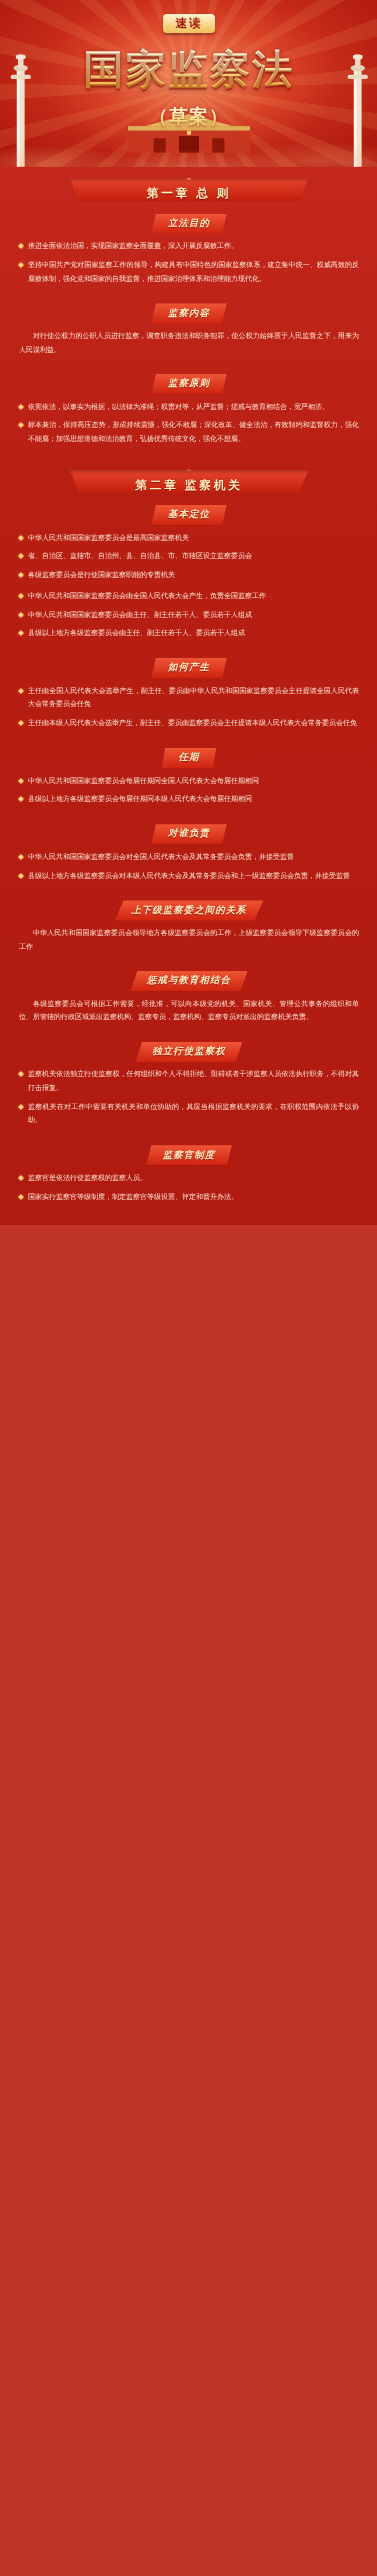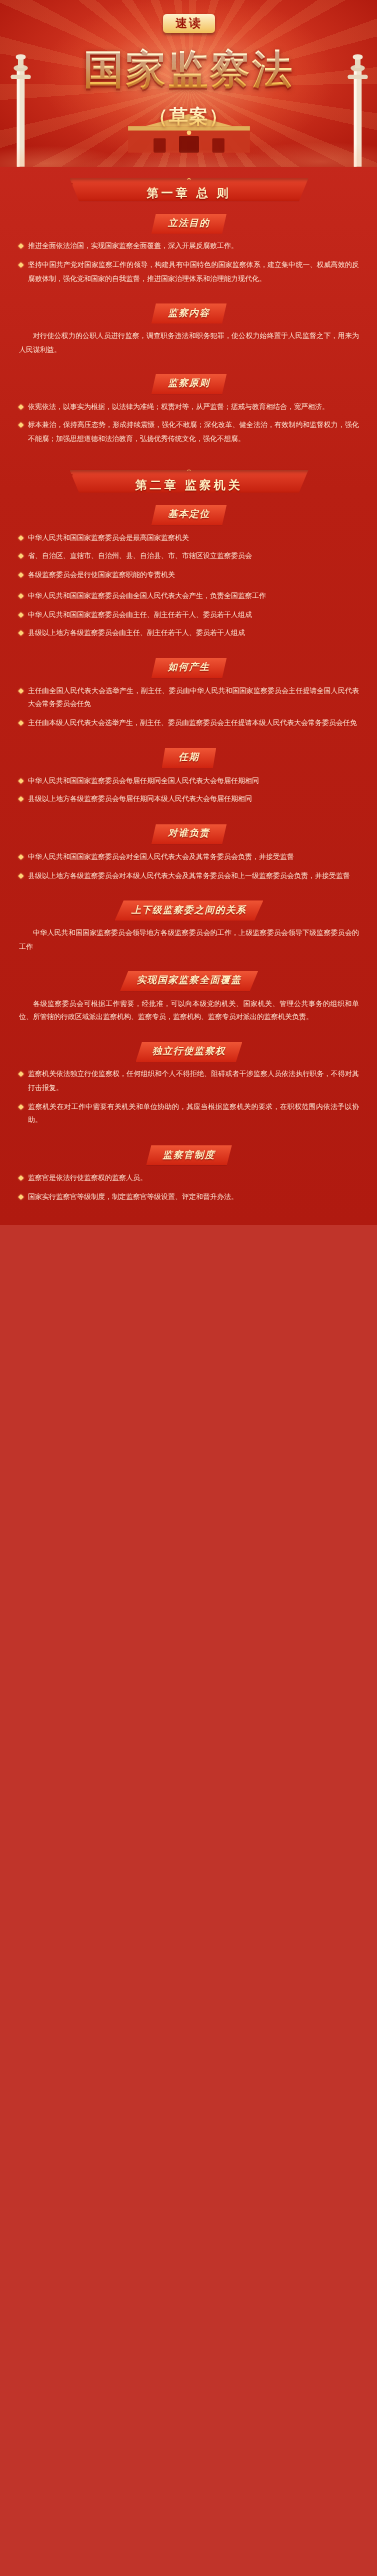--- a/index.html
+++ b/index.html
@@ -323,21 +323,21 @@
   </div>
 
   <div class="sec-head">
     <div class="sec-tag">上下级监察委之间的关系</div>
   </div>
   <div class="body-block">
     <p class="para">中华人民共和国国家监察委员会领导地方各级监察委员会的工作，上级监察委员会领导下级监察委员会的工作</p>
   </div>
 
   <div class="sec-head">
-    <div class="sec-tag">实现国家监察全面覆盖</div>
+    <div class="sec-tag">惩戒与教育相结合</div>
   </div>
   <div class="body-block">
     <p class="para">各级监察委员会可根据工作需要，经批准，可以向本级党的机关、国家机关、管理公共事务的组织和单位、所管辖的行政区域派出监察机构、监察专员，监察机构、监察专员对派出的监察机关负责。</p>
   </div>
 
   <div class="sec-head">
     <div class="sec-tag">独立行使监察权</div>
   </div>
   <div class="body-block">
     <ul class="bullet-list">

